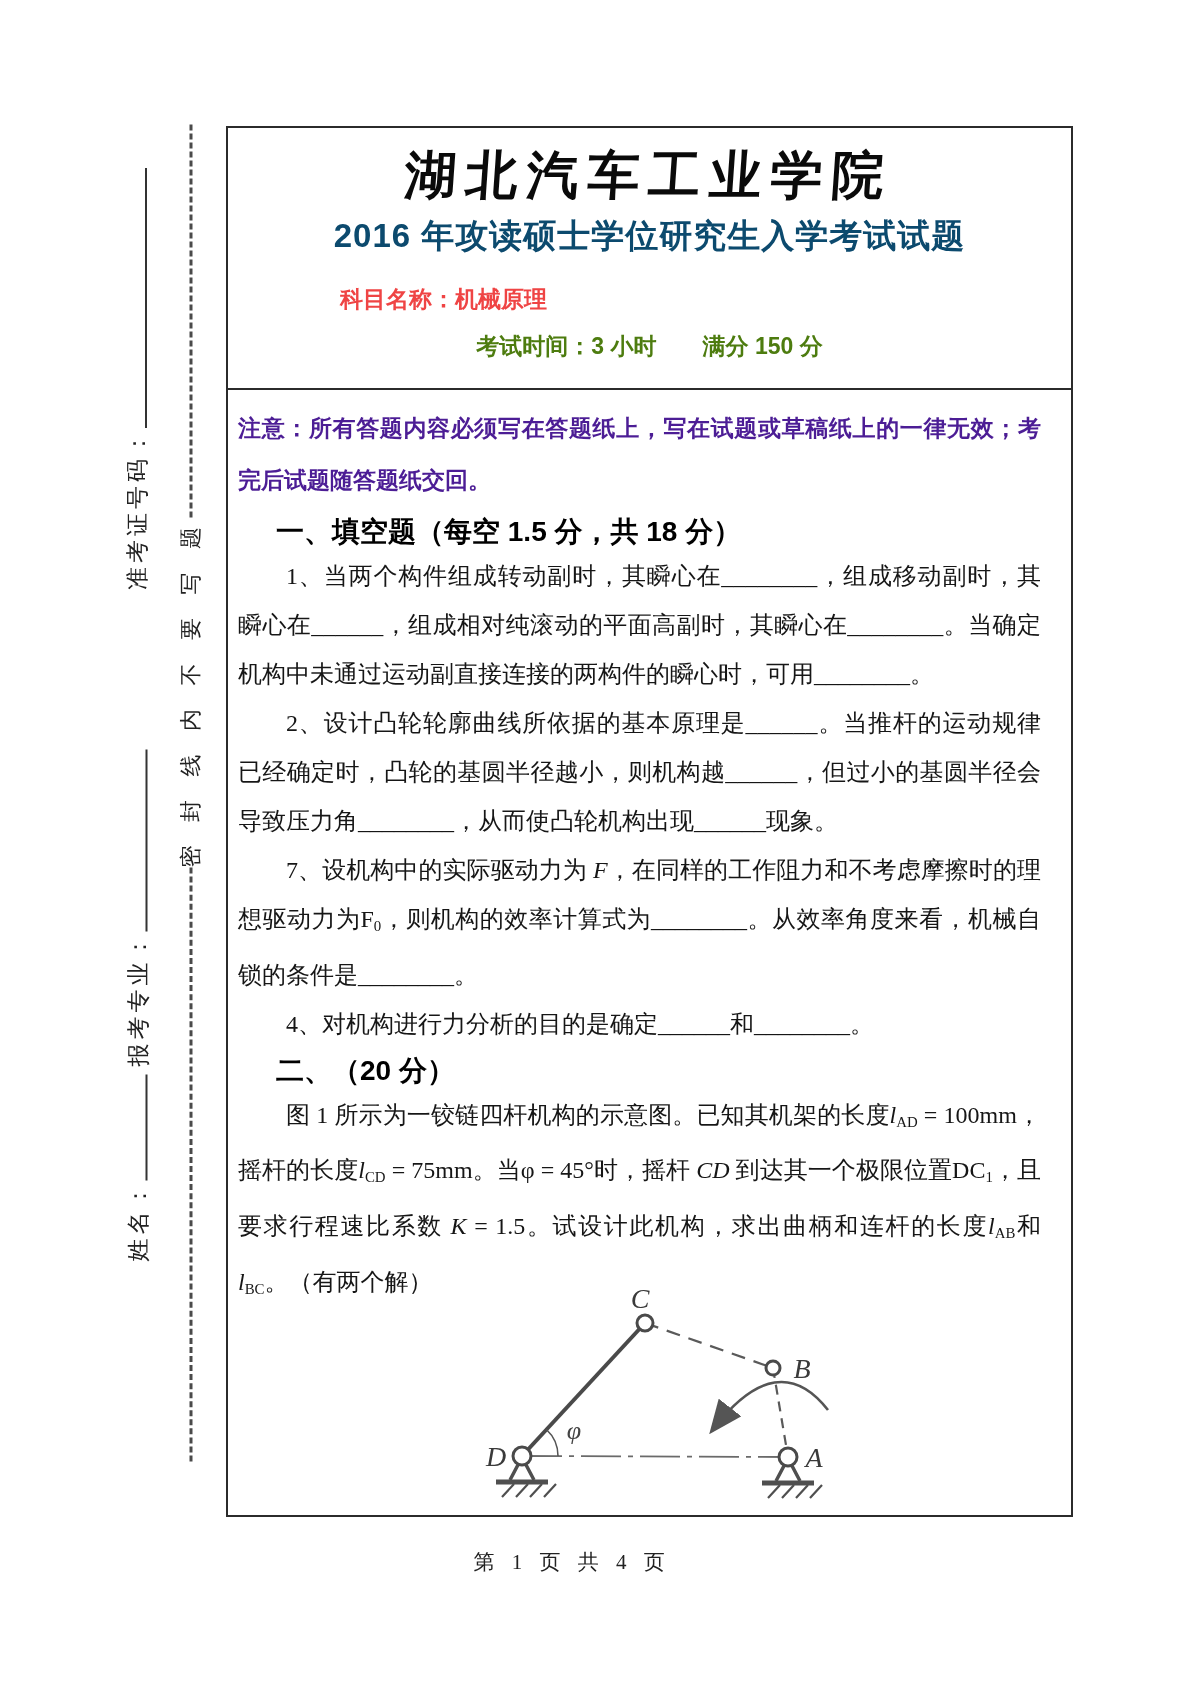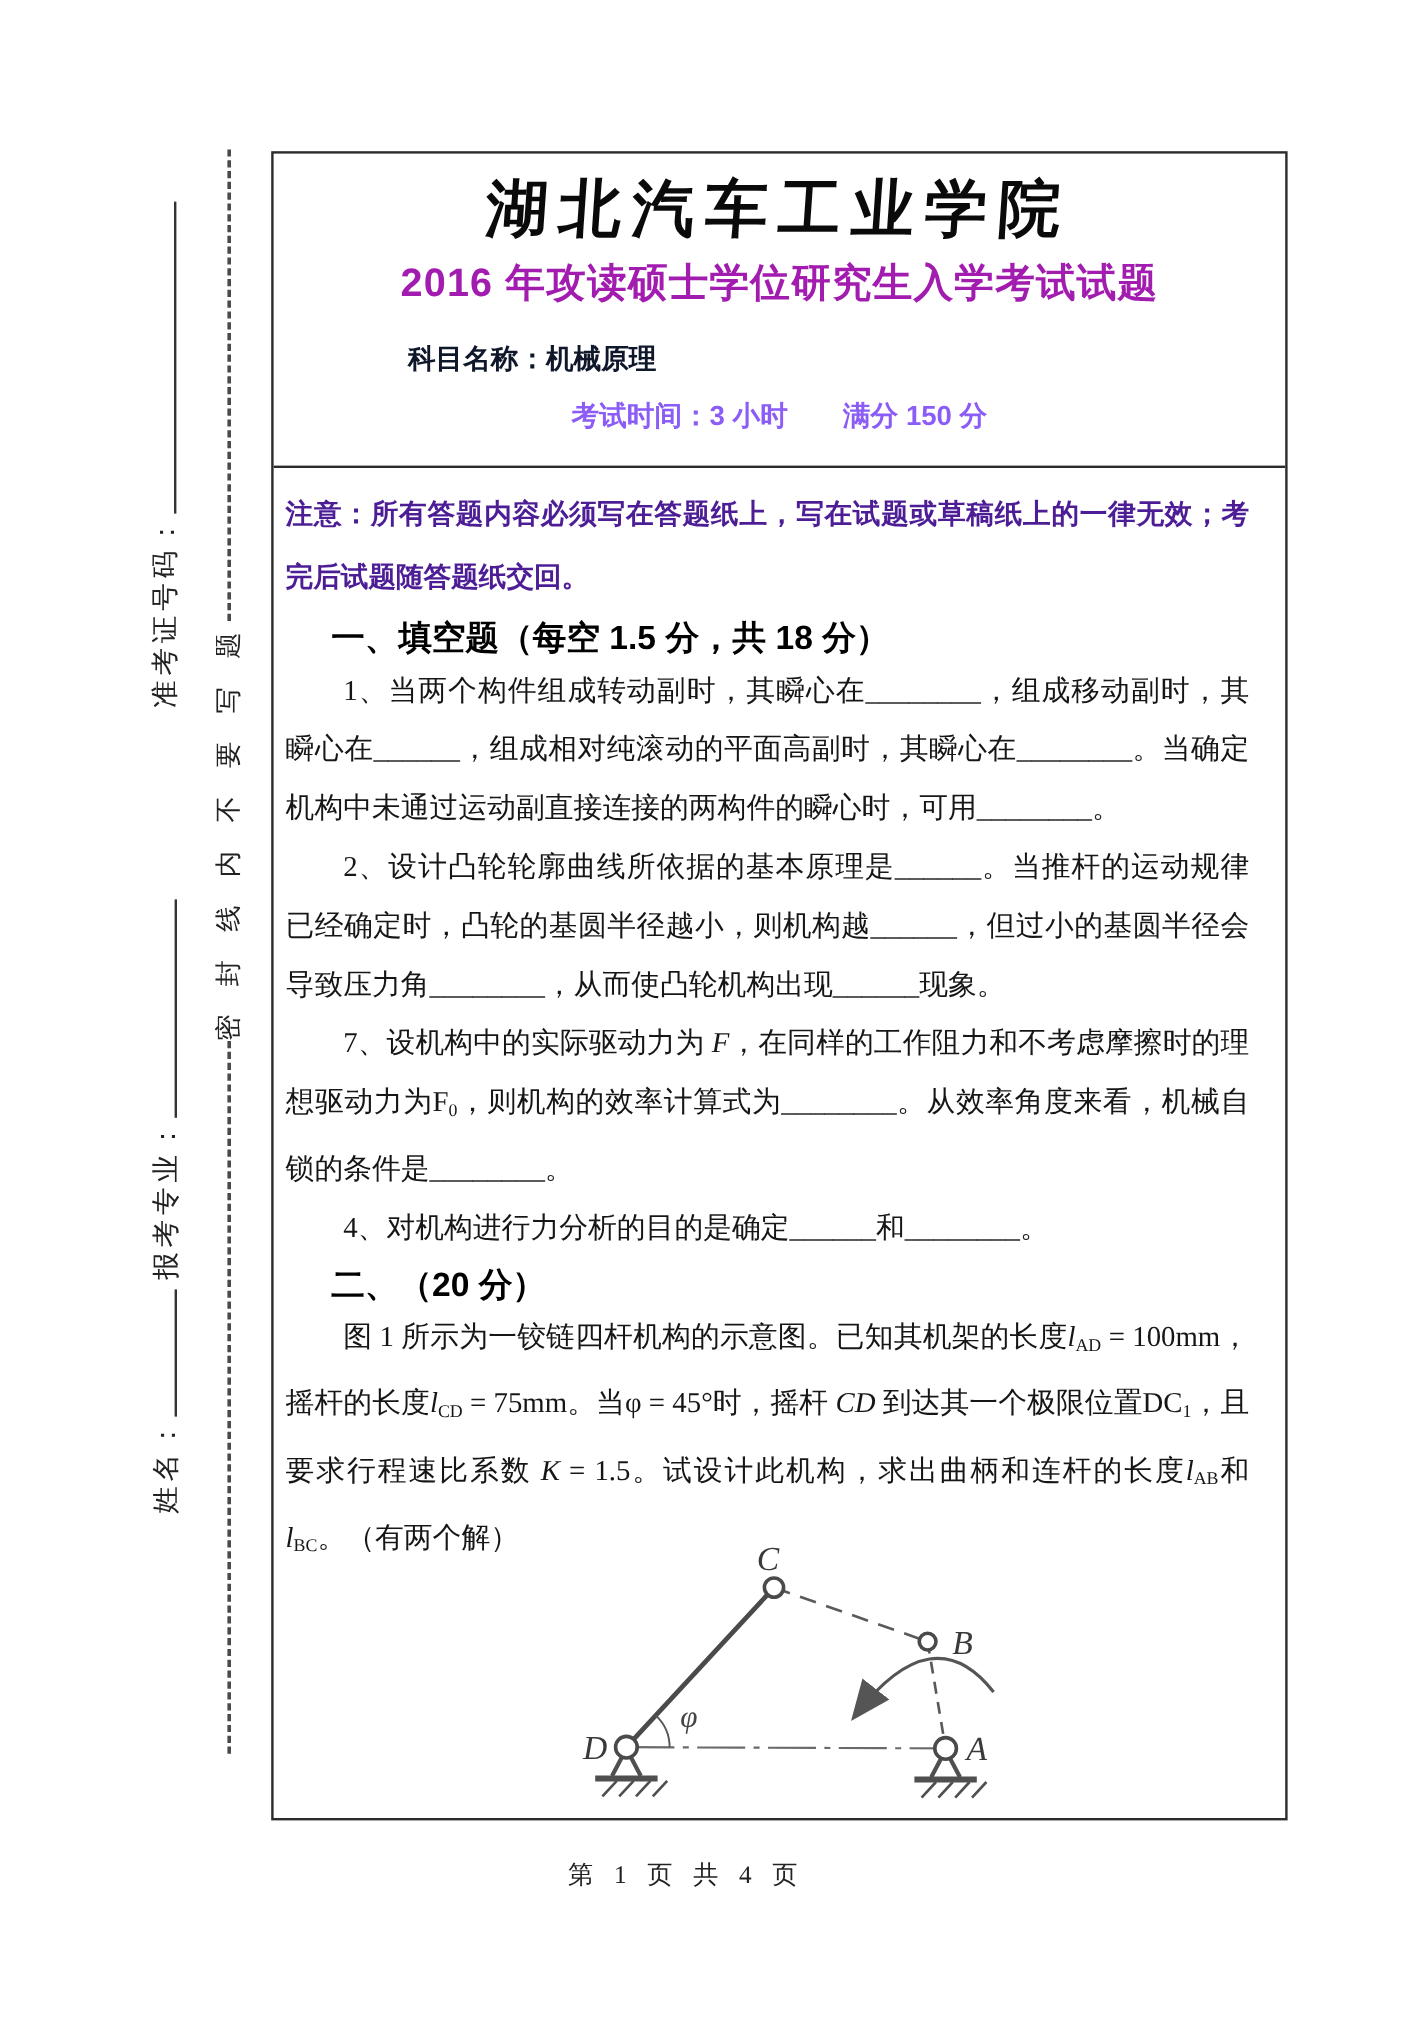--- a/index.html
+++ b/index.html
@@ -14,25 +14,25 @@
   .dash-seg{border-top:3px dashed #4a4a4a;height:0;}
   .seal-text{flex:1;text-align:center;font-size:22px;letter-spacing:9px;color:#222;white-space:nowrap;}
 
   
   .exam-box{position:absolute;left:226px;top:126px;width:847px;height:1391px;
             border:2px solid #2b2b2b;box-sizing:border-box;background:#fff;}
   .exam-header{height:262px;border-bottom:2px solid #2b2b2b;text-align:center;box-sizing:border-box;}
   .school{padding-top:18px;font-family:"DejaVu Serif","Liberation Serif",serif;font-weight:bold;
           font-size:52px;line-height:58px;letter-spacing:9px;color:#0a0a0a;transform:skewX(-4deg);}
   .title{margin-top:12px;font-family:"Liberation Sans","DejaVu Sans",sans-serif;font-weight:bold;
-         font-size:33px;line-height:40px;letter-spacing:1px;color:#a21caf;}
+         font-size:33px;line-height:40px;letter-spacing:1px;color:#0c4a6e;}
   .subj-row{margin-top:28px;display:flex;padding-left:112px;gap:90px;text-align:left;
-            font-family:"Liberation Sans","DejaVu Sans",sans-serif;font-weight:bold;font-size:23px;color:#0f172a;}
+            font-family:"Liberation Sans","DejaVu Sans",sans-serif;font-weight:bold;font-size:23px;color:#ef4444;}
   .time-row{margin-top:16px;text-align:center;font-family:"Liberation Sans","DejaVu Sans",sans-serif;
-            font-weight:bold;font-size:23px;color:#8b5cf6;}
+            font-weight:bold;font-size:23px;color:#4d7c0f;}
 
   
   .body-area{padding:12px 30px 0 10px;}
   .notice{font-family:"Liberation Sans","DejaVu Sans",sans-serif;font-weight:bold;font-size:23px;
           line-height:52px;text-align:justify;color:#4c1d95;margin:0;}
   .sec-h{margin:6px 0 0 0;padding-left:38px;font-family:"Liberation Sans","DejaVu Sans",sans-serif;
          font-weight:bold;font-size:28px;line-height:40px;color:#000;}
   .q{margin:0;font-size:24px;line-height:49px;text-align:justify;text-indent:2em;color:#161616;}
   .seg-i{font-style:italic;font-family:"Liberation Serif",serif;}
   .seg-sub{font-size:0.62em;vertical-align:-0.25em;}

